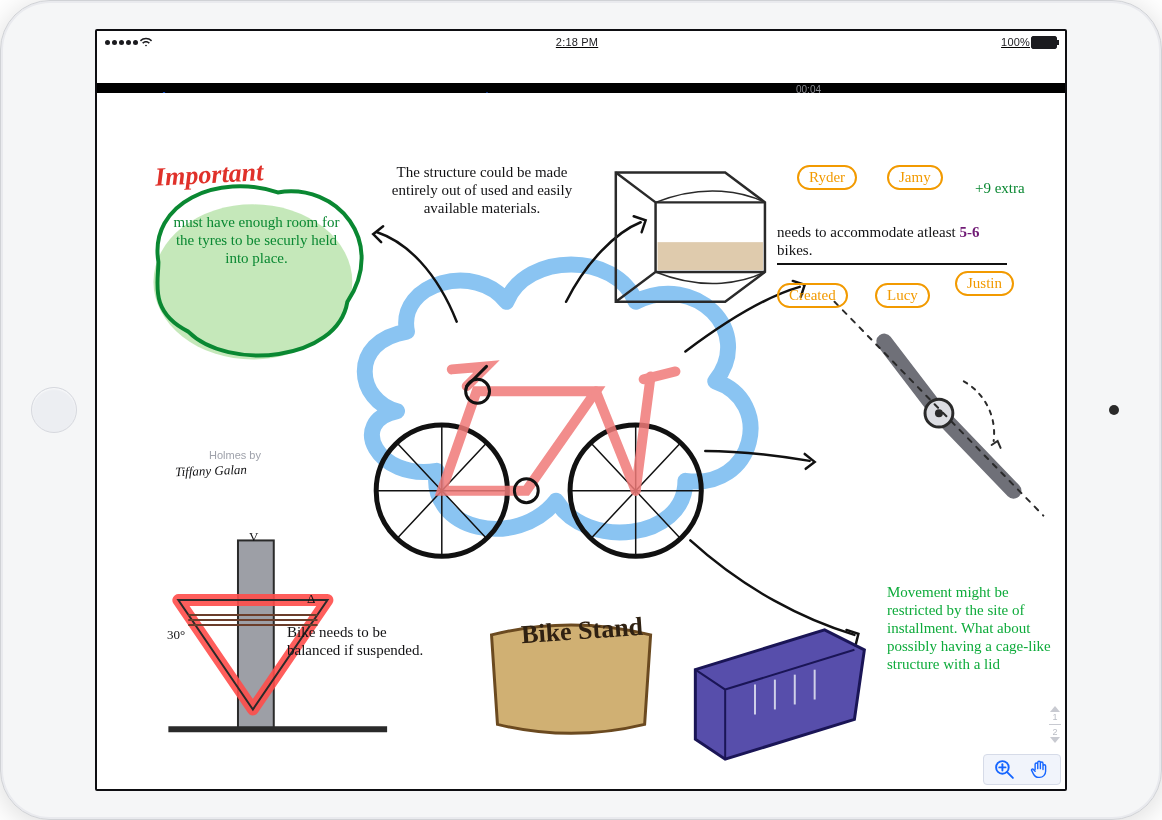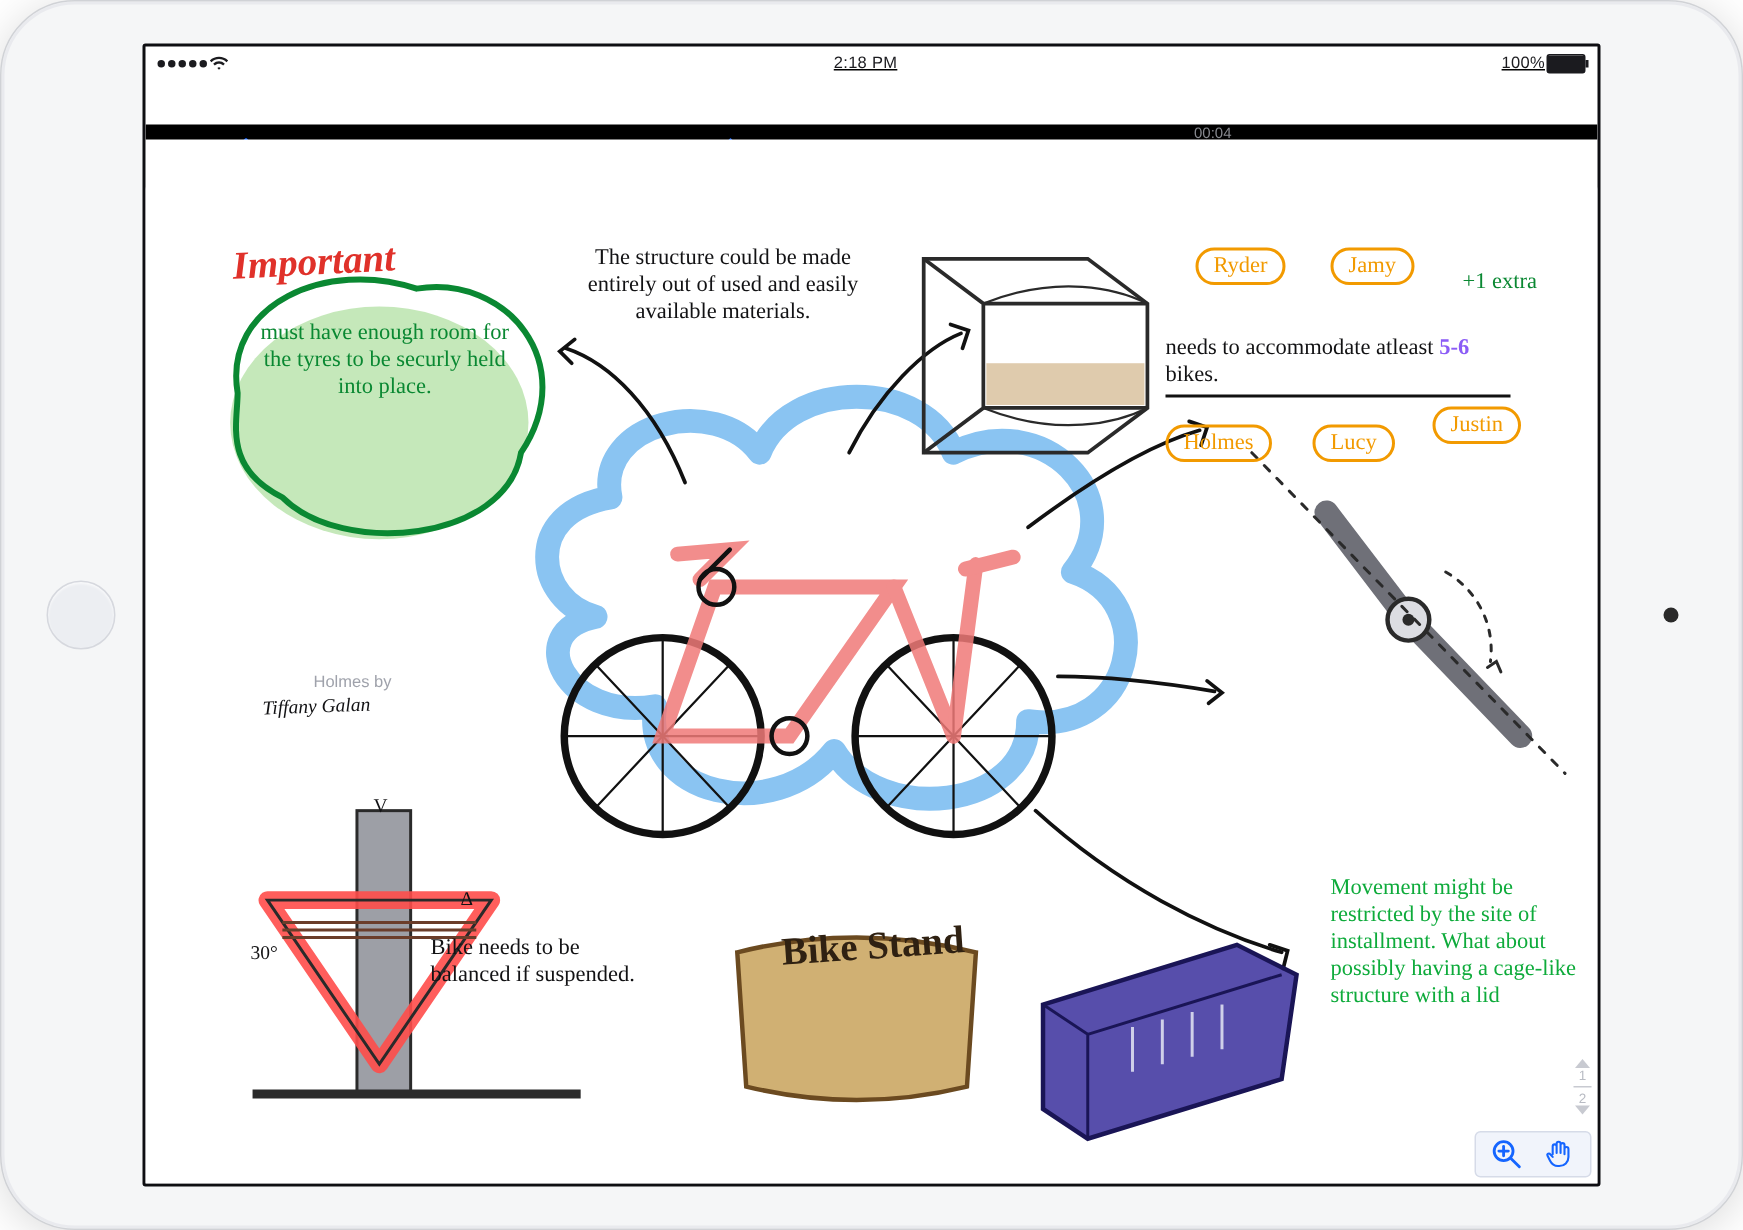--- a/index.html
+++ b/index.html
@@ -82,21 +82,21 @@
 
   
   .hw{position:absolute;font-family:"Segoe Script","Bradley Hand","Comic Sans MS",cursive;line-height:1.2;color:#121214}
   .hw.red{color:#e0312a;font-weight:700;font-style:italic}
   .hw.green{color:#0eab3b}
   .hw.greenD{color:#0a8832}
   .hw.small{font-size:13px}
   .hw.med{font-size:15px}
   .hw.big{font-size:26px}
   .hw.center{text-align:center}
-  .hw em{font-style:normal;color:#8b5cf6;font-weight:700}
+  .hw em{font-style:normal;color:#701a75;font-weight:700}
   .name-pill{
     position:absolute;border:2px solid #f29a00;border-radius:20px;
     color:#f29a00;font-family:"Segoe Script","Bradley Hand","Comic Sans MS",cursive;
     font-size:15px;padding:2px 10px;white-space:nowrap;
   }
 </style>
 </head>
 <body>
 
 <div class="device">
@@ -329,24 +329,24 @@
 
       <div class="hw greenD med center" style="left:72px;top:120px;width:175px">must have enough room for the tyres to be securly held into place.</div>
 
       <div class="hw med" style="left:680px;top:130px;width:230px">
         <span>needs to accommodate atleast </span><em>5-6</em><span> bikes.</span>
       </div>
       <div style="position:absolute;left:680px;top:170px;width:230px;height:0;border-top:2px solid #111"></div>
 
       <div class="name-pill" style="left:700px;top:72px">Ryder</div>
       <div class="name-pill" style="left:790px;top:72px">Jamy</div>
-      <div class="name-pill" style="left:680px;top:190px">Holmes</div>
+      <div class="name-pill" style="left:680px;top:190px">Created</div>
       <div class="name-pill" style="left:778px;top:190px">Lucy</div>
       <div class="name-pill" style="left:858px;top:178px">Justin</div>
-      <div class="hw greenD med" style="left:878px;top:86px">+1 extra</div>
+      <div class="hw greenD med" style="left:878px;top:86px">+9 extra</div>
 
 
       <div class="hw green med" style="left:790px;top:490px;width:180px">Movement might be restricted by the site of installment. What about possibly having a cage-like structure with a lid</div>
 
       <div class="hw med" style="left:190px;top:530px;width:150px">Bike needs to be balanced if suspended.</div>
       <div class="hw small" style="left:70px;top:534px">30°</div>
       <div class="hw small" style="left:210px;top:498px">Δ</div>
       <div class="hw small" style="left:152px;top:436px">V</div>
 
       <div class="hw small" style="left:112px;top:356px;color:#9fa2ab;font-family:Helvetica,Arial,sans-serif;font-size:11px">Holmes by</div>

